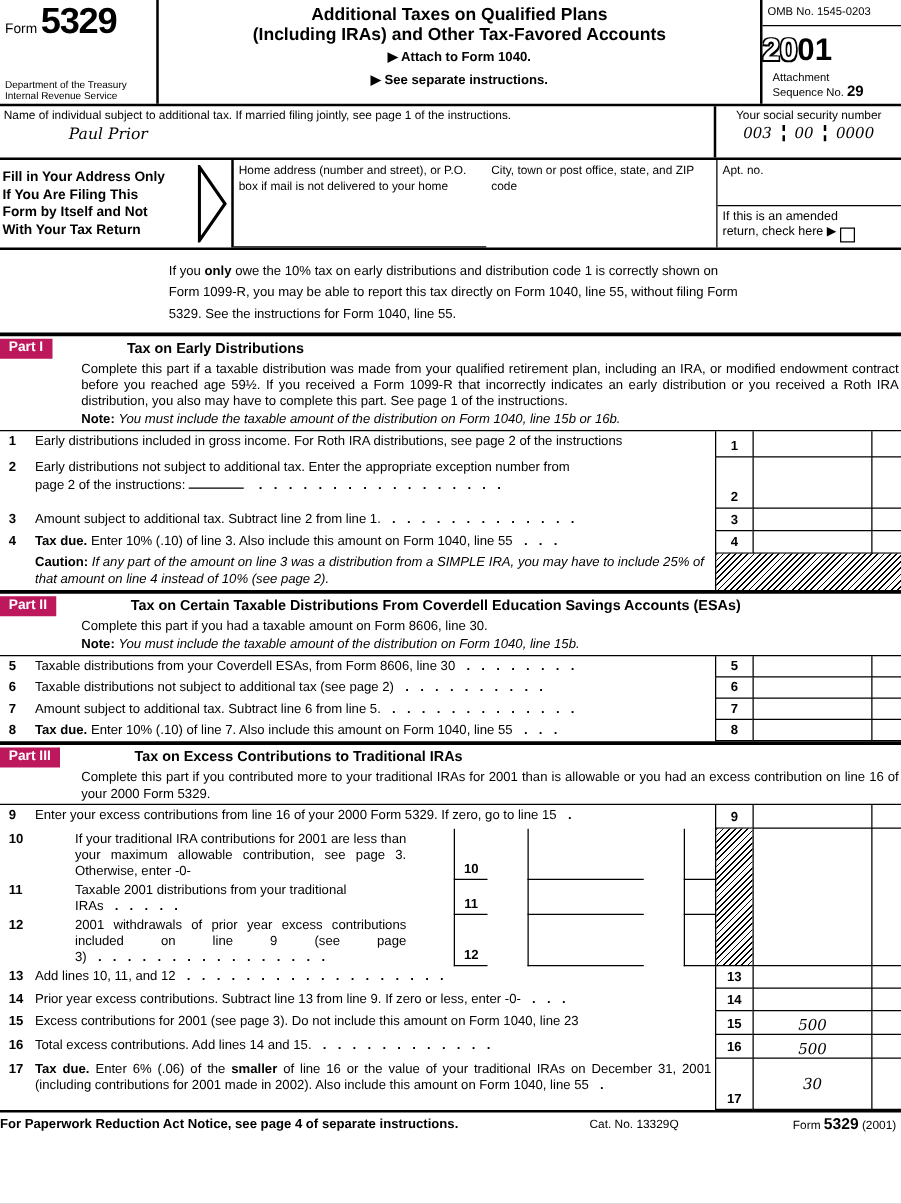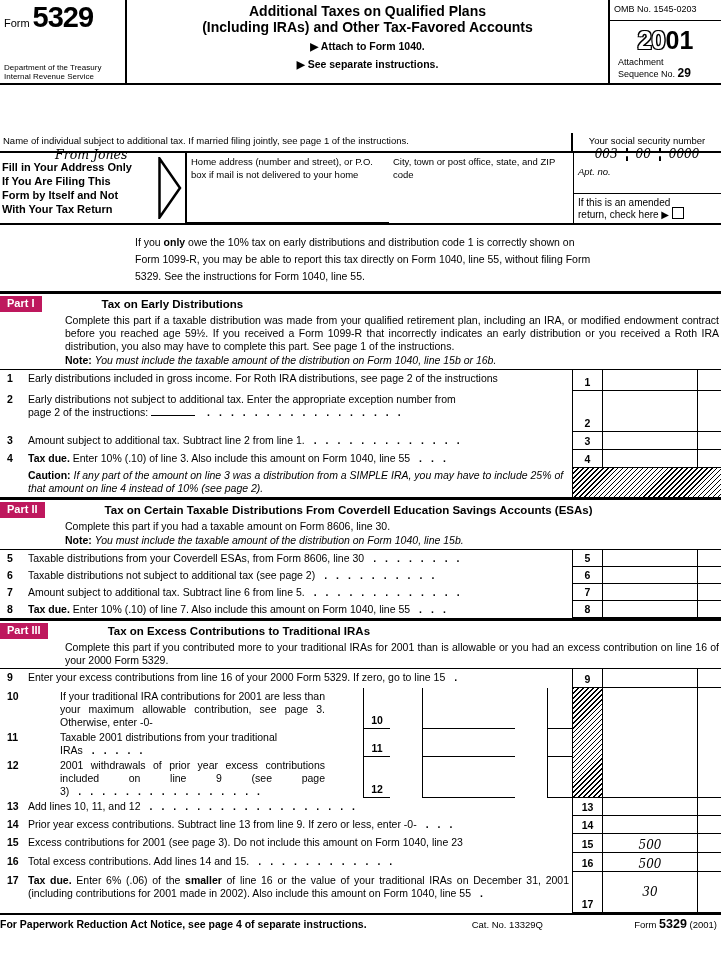--- a/index.html
+++ b/index.html
@@ -13,42 +13,42 @@
   .hdr { display:flex; border-bottom:2px solid #000; height:85px; }
   .hdr-form { width:127px; flex:none; border-right:2px solid #000; display:flex; flex-direction:column; padding:4px 2px 2px 4px; }
   .hdr-form .formword { font-size:11px; }
   .hdr-form .formnum { font-size:29px; font-weight:bold; letter-spacing:-1px; line-height:26px; }
   .hdr-form .dept { margin-top:auto; font-size:8px; line-height:9px; }
   .hdr-title { flex:1; text-align:center; padding-top:3px; }
   .hdr-title .t { font-size:14px; font-weight:bold; line-height:16px; }
   .hdr-title .sub { font-size:10.5px; font-weight:bold; margin-top:5px; }
   .hdr-omb { width:113px; flex:none; border-left:2px solid #000; display:flex; flex-direction:column; }
   .omb-no { font-size:9px; padding:3px 2px 4px 4px; border-bottom:1.5px solid #000; }
-  .year { text-align:center; font-size:25px; font-weight:bold; line-height:26px; margin-top:6px; }
+  .year { text-align:left; font-size:25px; font-weight:bold; line-height:26px; margin-top:6px; }
   .y-out { color:#fff; text-shadow:-1.2px -1.2px 0 #000, 1.2px -1.2px 0 #000, -1.2px 1.2px 0 #000, 1.2px 1.2px 0 #000; }
   .attach { font-size:9px; line-height:11px; padding-left:8px; margin-top:4px; }
   .attach b { font-size:12px; }
   
-  .namerow { display:flex; border-bottom:2px solid #000; height:20px;margin-top:48px; }
+  .namerow { display:flex; border-bottom:2px solid #000; height:43px; }
   .namecell { flex:1; border-right:2px solid #000; font-size:9.5px; padding:1px 0 0 3px; }
   .namecell .val { font-family:"DejaVu Serif", serif; font-style:italic; font-size:12.5px; margin:1px 0 0 52px; }
   .ssncell { width:148px; flex:none; font-size:9.5px; padding-top:1px; text-align:center; }
   .ssn { display:flex; justify-content:center; font-family:"DejaVu Serif", serif; font-style:italic; font-size:12px; margin-top:1px; }
   .ssn span { padding:0 8px; }
   .ssn span + span { border-left:2px dashed #000; }
   
   .addr { display:flex; border-bottom:2.5px solid #000; height:72px; }
   .addr-side { width:185px; flex:none; display:flex; align-items:center; padding-left:2px;justify-content:center; }
   .addr-side .bold4 { font-weight:bold; font-size:11px; line-height:14px; flex:1; }
   .addr-side svg { flex:none; margin-right:3px; }
   .addr-mid { flex:1; border-left:2px solid #000; display:flex; flex-direction:row; }
   .addr-mid .half1 { flex:1.1; border-bottom:1.5px solid #000; font-size:9.5px; padding:2px 0 0 4px; }
   .addr-mid .half2 { flex:1; font-size:9.5px; padding:2px 0 0 4px; }
   .addr-right { width:148px; flex:none; border-left:1.5px solid #000; display:flex; flex-direction:column; }
-  .addr-right .apt { flex:1.1; border-bottom:1.5px solid #000; font-size:9.5px; padding:12px 0 0 4px;font-style:italic; }
+  .addr-right .apt { flex:1.1; border-bottom:1.5px solid #000; font-size:9.5px; padding:2px 0 0 4px; }
   .addr-right .amended { flex:1; font-size:10px; line-height:12px; padding:3px 3px 0 4px; display:flex; }
   .cb { width:12px; height:12px; border:1.5px solid #000; flex:none; align-self:flex-end; margin:0 0 4px 2px; }
   
   .intro { margin:9px 0 6px 135px; width:465px; font-size:10.5px; line-height:17px; }
   
   .partbar { border-top:3px solid #000; padding:2px 0 1px 0; display:flex; align-items:center; }
   .plabel { background:#be185d; color:#fff; font-weight:bold; font-size:11px; padding:1px 7px 2px 7px; margin-right:28px; flex:none; }
   .ptitle { font-weight:bold; font-size:11.5px;margin-left:32px; }
   .pdesc { margin-left:65px; margin-right:2px; text-align:justify; padding:1px 0 1px 0; }
   .pnote { margin-left:65px; padding-bottom:2px; }
@@ -120,21 +120,21 @@
       <div class="attach">
         <div>Attachment</div>
         <div><span>Sequence No.</span> <b>29</b></div>
       </div>
     </div>
   </div>
 
   <div class="namerow">
     <div class="namecell">
       <div>Name of individual subject to additional tax. If married filing jointly, see page 1 of the instructions.</div>
-      <div class="val">From Jones</div>
+      <div class="val">Paul Prior</div>
     </div>
     <div class="ssncell">
       <div>Your social security number</div>
       <div class="ssn">
         <span>003</span>
           <span>00</span>
           <span>0000</span>
       </div>
     </div>
   </div>

